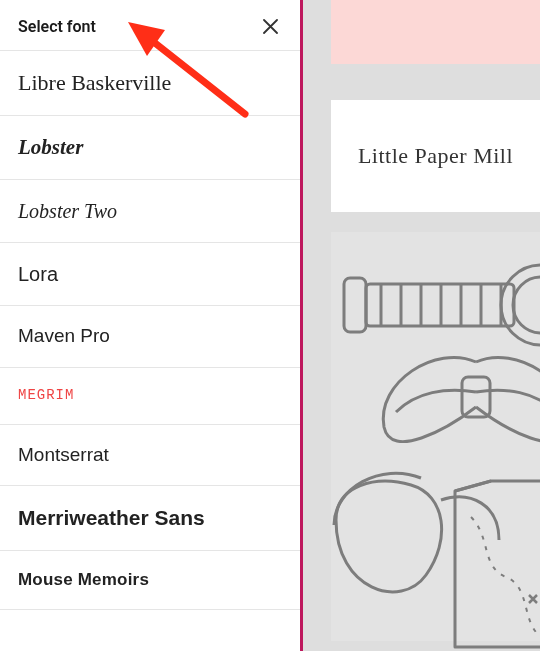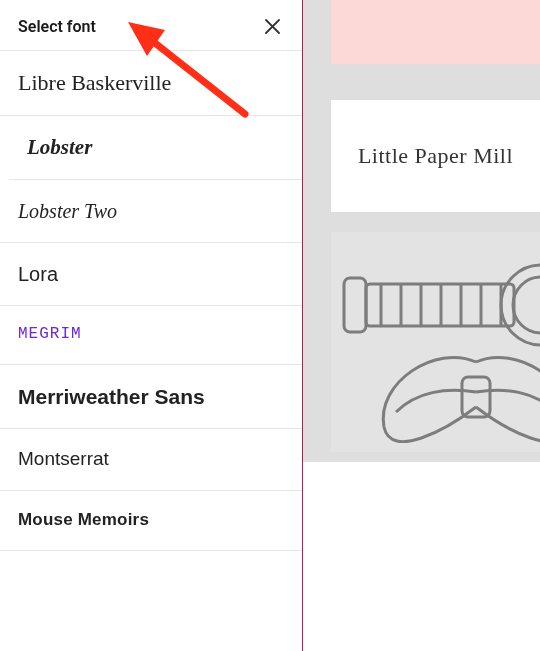--- a/index.html
+++ b/index.html
@@ -1,38 +1,38 @@
 <!DOCTYPE html>
 <html><head>
 <meta charset="utf-8">
 <style>
   * { box-sizing: border-box; margin: 0; padding: 0; }
   html, body { width: 540px; height: 651px; overflow: hidden; font-family: -apple-system, BlinkMacSystemFont, "Segoe UI", Roboto, sans-serif; background: #fff; }
   .wrap { display: flex; width: 540px; height: 651px; }
-  .panel { width: 303px; height: 651px; border-right: 1px solid #be185d; background: #fff; display: flex; flex-direction: column; position: relative; z-index: 2; }
+  .panel { width: 303px; height: 651px; border-right: 3px solid #be185d; background: #fff; display: flex; flex-direction: column; position: relative; z-index: 2; }
   .panel-header { display: flex; align-items: center; justify-content: space-between; padding: 14px 18px 12px 18px; }
   .panel-title { font-size: 16px; font-weight: 600; color: #1a1a1a; }
   .close-btn { width: 24px; height: 24px; display: flex; align-items: center; justify-content: center; cursor: pointer; color: #333; }
   .font-list { flex: 1; overflow: hidden; }
   .font-item { padding: 20px 18px; border-bottom: 1px solid #e5e5e5; font-size: 20px; color: #222; cursor: pointer; line-height: 1.1; }
   .font-item:first-child { border-top: 1px solid #e5e5e5; }
   
   .f-libre-baskerville { font-family: Georgia, "Times New Roman", serif; font-size: 22px; }
   .f-libre-franklin { font-family: "Helvetica Neue", Arial, sans-serif; font-size: 20px; }
-  .f-lobster { font-family: "Brush Script MT", cursive; font-weight: 700; font-size: 21px; font-style: italic; margin-left: 9px; }
+  .f-lobster { font-family: "Brush Script MT", cursive; font-weight: 700; font-size: 21px; font-style: italic; }
   .f-lobster-two { font-family: "Brush Script MT", cursive; font-weight: 400; font-size: 20px; font-style: italic; }
   .f-lora { font-family: Liberation Sans, sans-serif; font-size: 20px; }
   .f-maven-pro { font-family: "Helvetica Neue", Arial, sans-serif; font-size: 19px; }
-  .f-megrim { font-family: "Courier New", monospace; font-size: 16px; letter-spacing: 1px; color: #6d28d9; text-transform: uppercase; font-variant: small-caps; }
+  .f-megrim { font-family: "Courier New", monospace; font-size: 14px; letter-spacing: 1px; color: #ef4444; text-transform: uppercase; font-variant: small-caps; }
   .f-megrim::after{content:"";}
   .f-merriweather-sans { font-family: "Helvetica Neue", Arial, sans-serif; font-weight: 700; font-size: 21px; }
   .f-montserrat { font-family: "Helvetica Neue", Arial, sans-serif; font-size: 19px; }
   .f-mouse-memoirs { font-family: Arial, sans-serif; font-weight: 700; font-size: 17px; letter-spacing: 0.2px; }
 
-  .preview { flex: 1; height: 462px; background: #dedede; position: relative; overflow: hidden; }
+  .preview { flex: 1; height: 651px; background: #dedede; position: relative; overflow: hidden; }
   .banner { position: absolute; top: 0; left: 28px; right: 0; height: 64px; background: #fcd8d6; }
   .title-card { position: absolute; top: 100px; left: 28px; right: 0; height: 112px; background: #fff; display: flex; align-items: center; justify-content: center; }
   .title-text { font-family: Georgia, "Times New Roman", serif; font-size: 22px; color: #333; letter-spacing: 0.5px; white-space: nowrap; }
   .illus { position: absolute; top: 232px; left: 28px; right: 0; bottom: 10px; background: #e3e3e3; }
   .illus svg { position: absolute; }
 
   .arrow-overlay { position: absolute; top: 6px; left: 95px; z-index: 5; pointer-events: none; }
 </style>
 </head>
 <body>
@@ -45,23 +45,24 @@
         <svg width="15" height="15" viewBox="0 0 15 15">
           <path d="M1 1 L14 14 M14 1 L1 14" stroke="#333" stroke-width="1.8" stroke-linecap="round"></path>
         </svg>
       </div>
     </div>
     <div class="font-list" id="font-list">
         <div class="font-item f-libre-baskerville">Libre Baskerville</div>
         <div class="font-item f-lobster">Lobster</div>
         <div class="font-item f-lobster-two">Lobster Two</div>
         <div class="font-item f-lora">Lora</div>
+        <div class="font-item f-maven-pro">Maven Pro</div>
         <div class="font-item f-megrim">Megrim</div>
+        <div class="font-item f-montserrat">Montserrat</div>
         <div class="font-item f-merriweather-sans">Merriweather Sans</div>
-        <div class="font-item f-montserrat">Montserrat</div>
         <div class="font-item f-mouse-memoirs">Mouse Memoirs</div>
       </div>
   </div>
 
   <div class="preview">
     <div class="banner"></div>
     <div class="title-card">
       <div class="title-text">Little Paper Mill</div>
     </div>
     <div class="illus">

